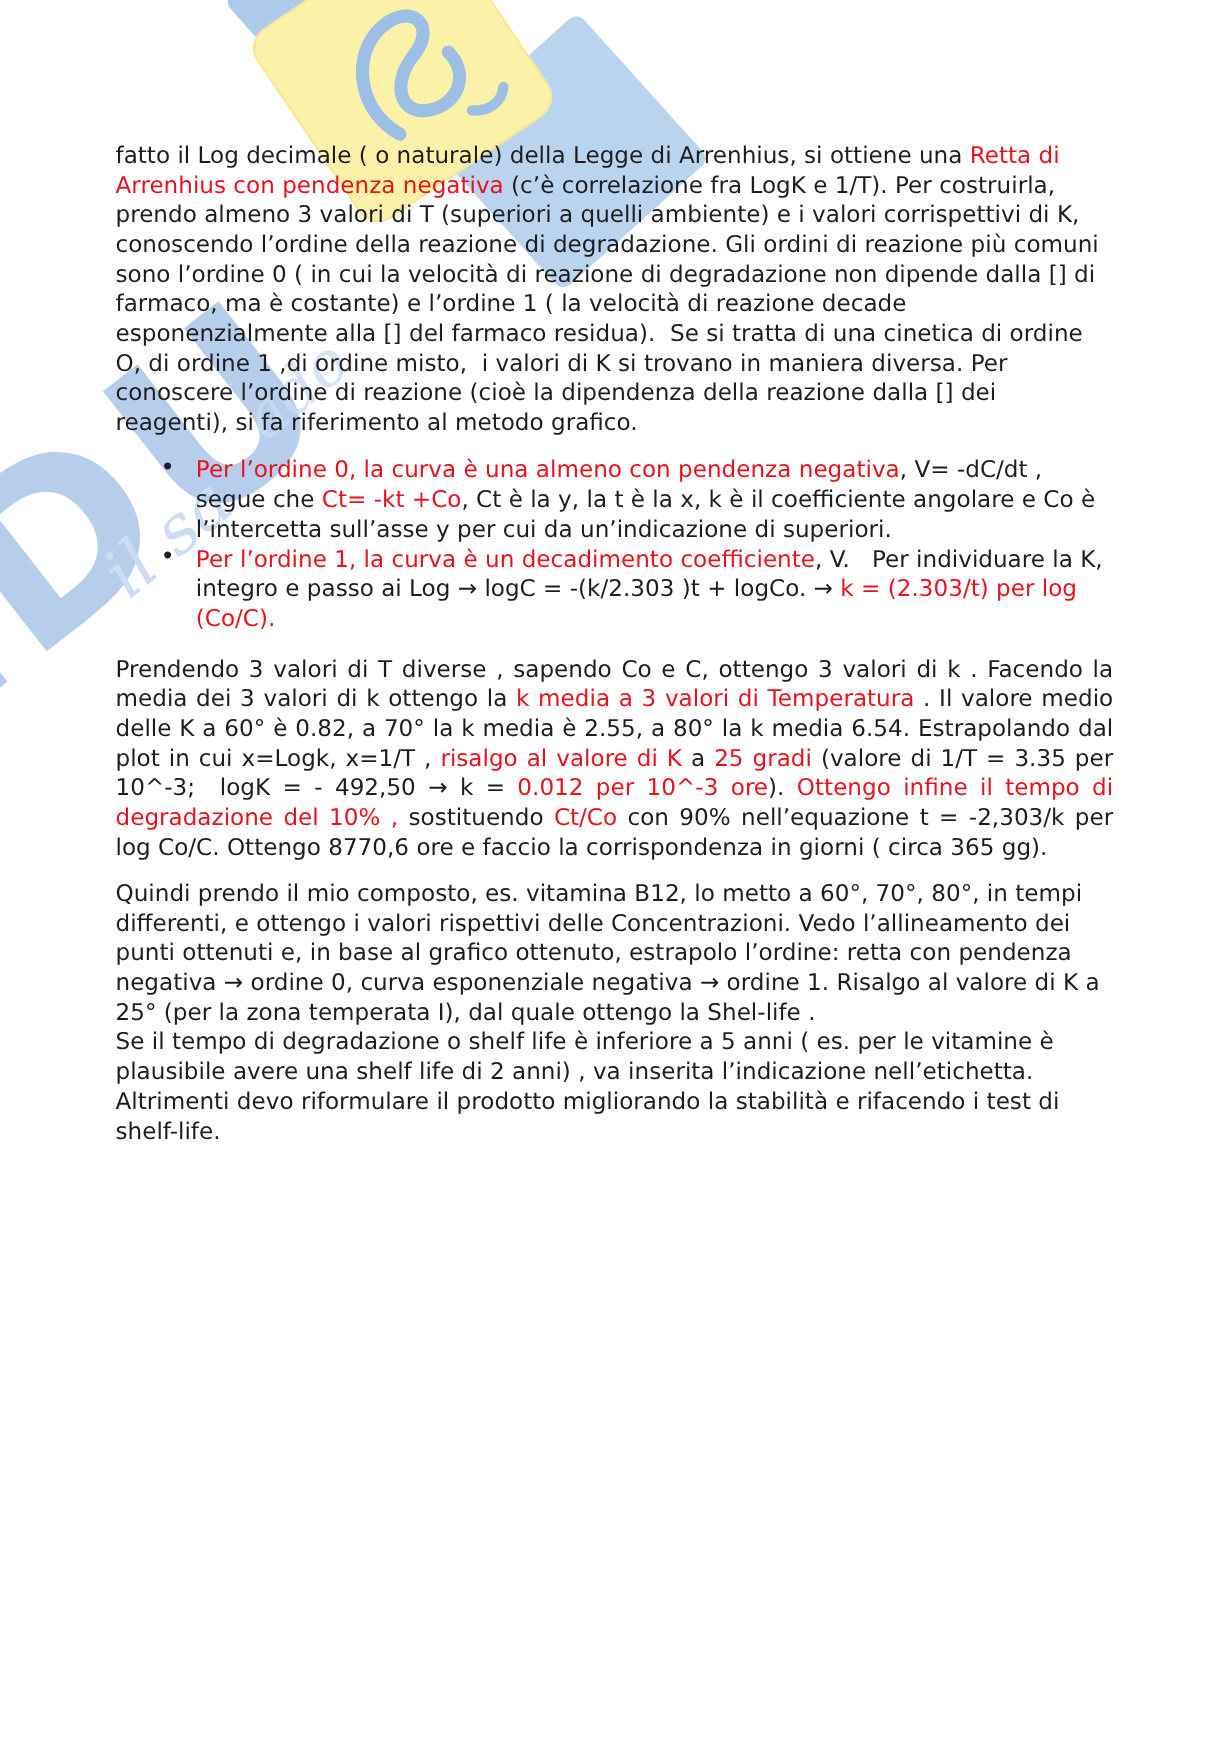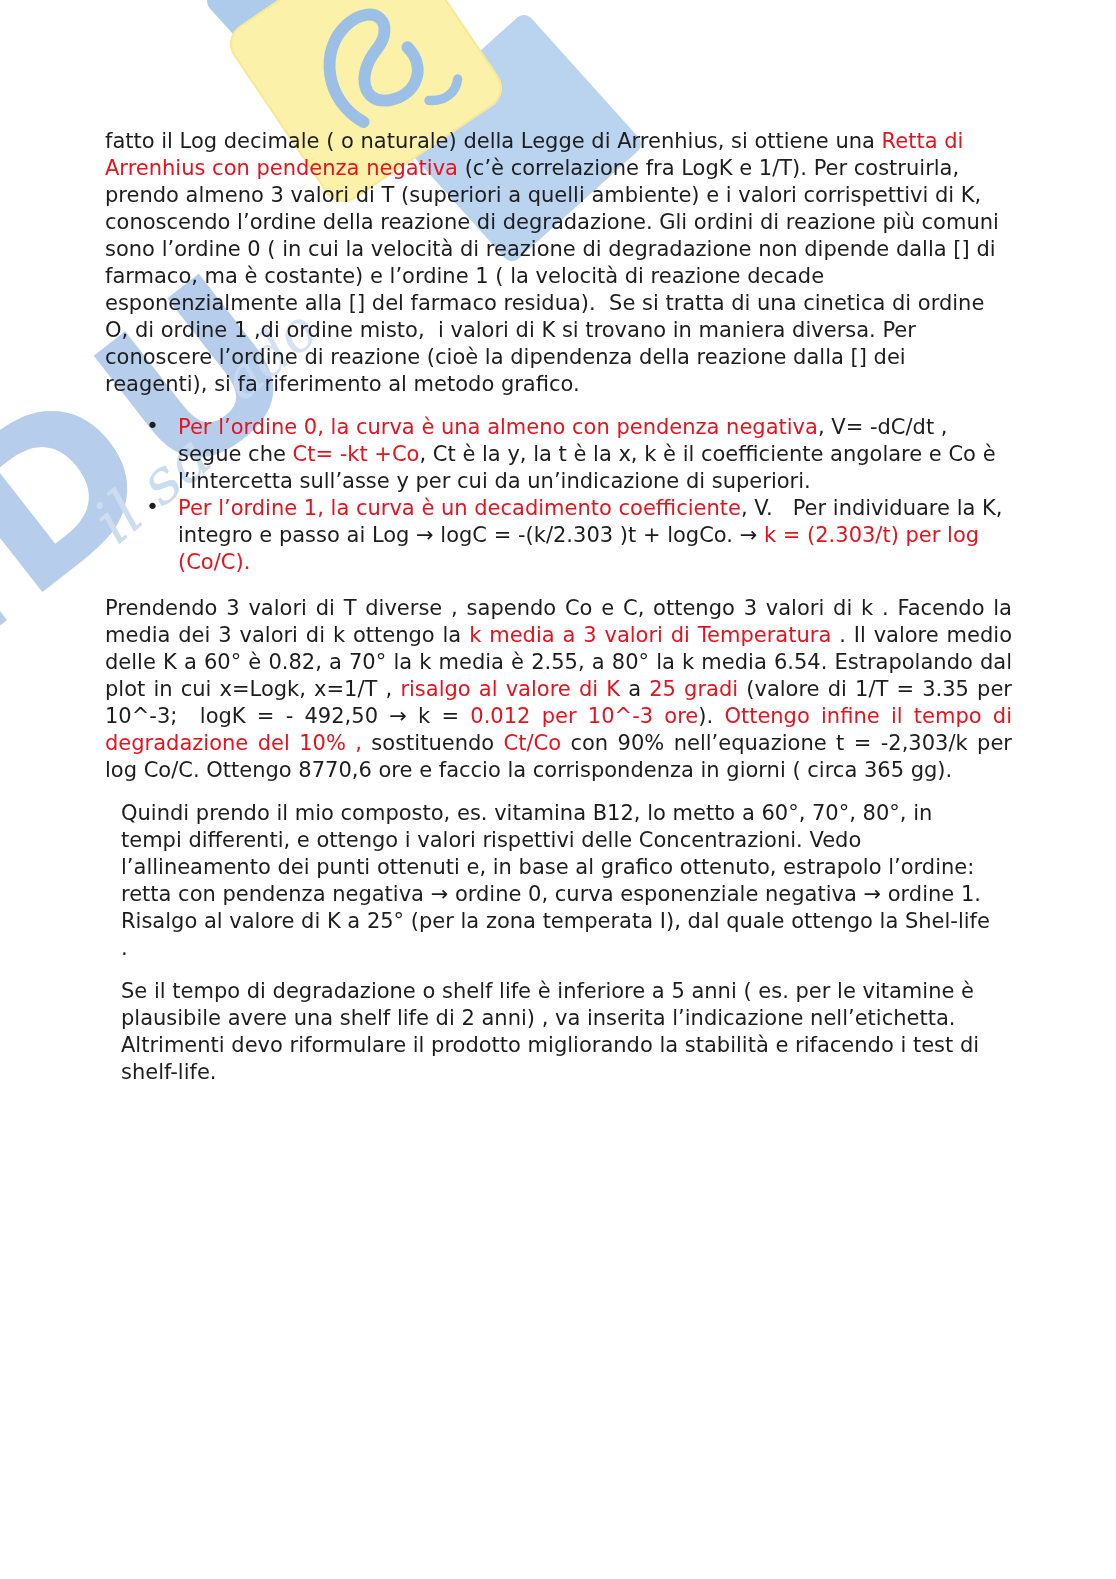--- a/index.html
+++ b/index.html
@@ -35,21 +35,21 @@
   .wm-frag.f2{left:218px;top:322px;font-size:56px;opacity:.8;}
 
   
   .doc{
     position:relative;z-index:1;
     padding:128px 104px 0 105px;
     font-size:21px;line-height:27px;color:var(--ink,#1d1d1f);
   }
   .para{margin:0 0 15px;white-space:pre-wrap;}
   .para.justify{text-align:justify;}
-  .para.tight{margin:16px;}
+  .para.tight{margin:0;}
   .seg.red{color:var(--red,#e6131e);}
   .seg.italic{}
   ul.bullets{list-style:none;margin:16px 0 19px;padding:0;}
   ul.bullets li{position:relative;padding-left:73px;white-space:pre-wrap;}
   ul.bullets .marker{position:absolute;left:41px;top:-2px;font-size:22px;}
 </style>
 </head>
 <body>
 
 <div class="page">

